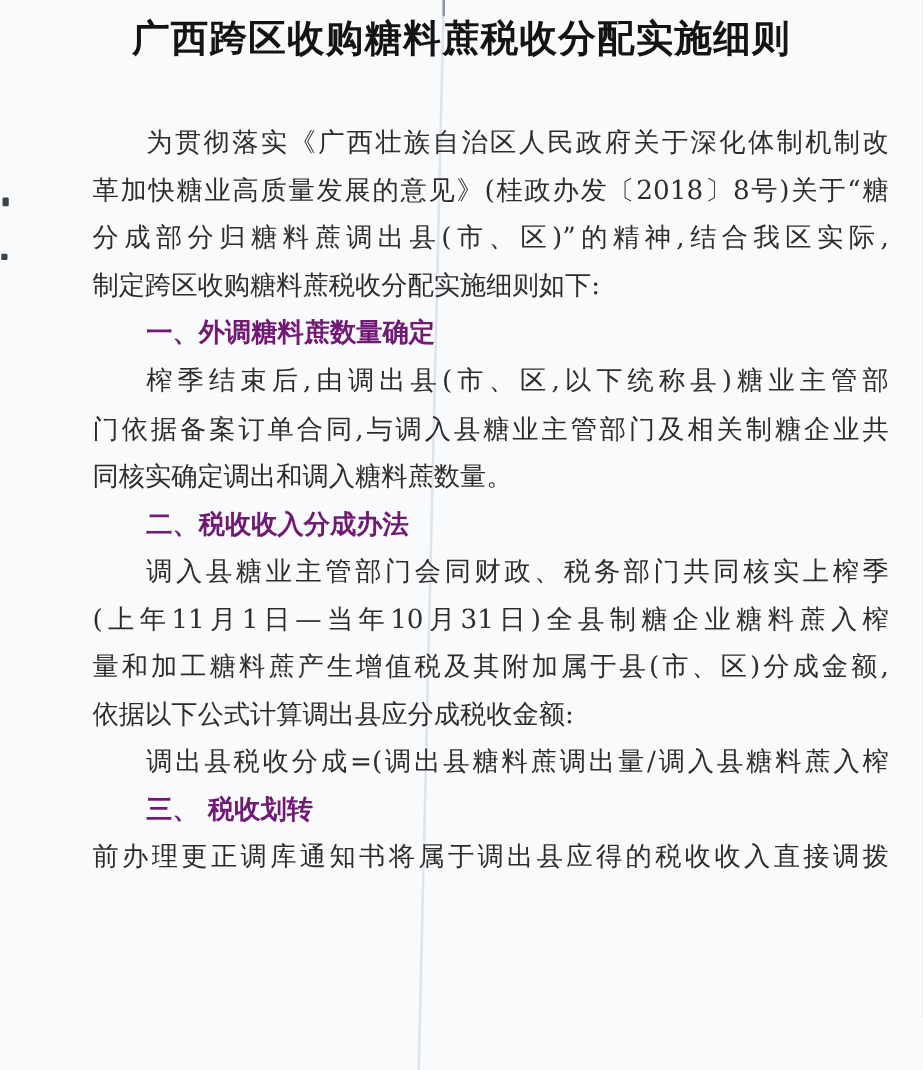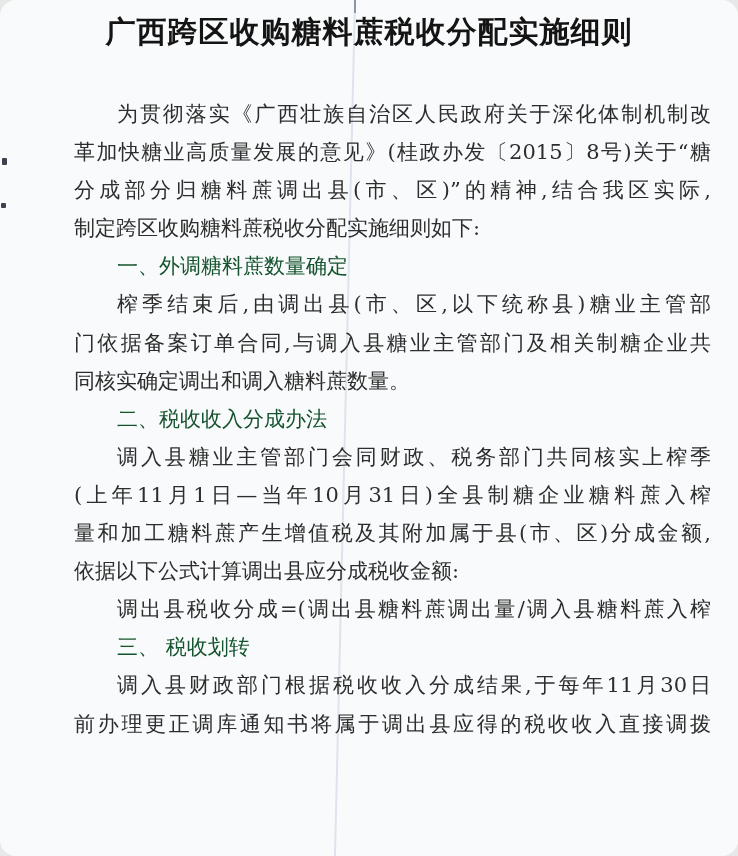--- a/index.html
+++ b/index.html
@@ -67,48 +67,47 @@
     font-size: 21px;
     color: #2d2d2d;
     text-align: justify;
     text-align-last: justify;
     font-family: "DejaVu Serif", serif;
   }
   .line.indent { padding-left: 43px; }
   .line.last { text-align-last: left; }
   .line.heading {
     font-family: "DejaVu Sans", sans-serif;
-    font-weight: 400;
-    color: #14532d;
+    font-weight: 700;
+    color: #701a75;
     text-align-last: left;
   }
 </style>
 </head>
 <body>
 
-<div class="page" style="background: rgb(249, 250, 251); border-radius: 16px;">
+<div class="page" style="background: rgb(249, 250, 251);">
   <div class="fold-line" style="background: rgb(221, 228, 238);"></div>
   <div class="fold-line-top" style="background: rgb(140, 150, 168);"></div>
   <div class="scan-artifact artifact-1" style="background: rgb(60, 67, 78);"></div>
   <div class="scan-artifact artifact-2" style="background: rgb(60, 67, 78);"></div>
 
   <div class="title">广西跨区收购糖料蔗税收分配实施细则</div>
 
   <div class="textblock">
       <div class="line body indent">为贯彻落实《广西壮族自治区人民政府关于深化体制机制改</div>
-      <div class="line body">革加快糖业高质量发展的意见》(桂政办发〔2015〕8号)关于“糖</div>
+      <div class="line body">革加快糖业高质量发展的意见》(桂政办发〔2018〕8号)关于“糖</div>
       <div class="line body">分成部分归糖料蔗调出县(市、区)”的精神,结合我区实际,</div>
       <div class="line body last">制定跨区收购糖料蔗税收分配实施细则如下:</div>
       <div class="line heading indent last">一、外调糖料蔗数量确定</div>
       <div class="line body indent">榨季结束后,由调出县(市、区,以下统称县)糖业主管部</div>
       <div class="line body">门依据备案订单合同,与调入县糖业主管部门及相关制糖企业共</div>
       <div class="line body last">同核实确定调出和调入糖料蔗数量。</div>
       <div class="line heading indent last">二、税收收入分成办法</div>
       <div class="line body indent">调入县糖业主管部门会同财政、税务部门共同核实上榨季</div>
       <div class="line body">(上年11月1日—当年10月31日)全县制糖企业糖料蔗入榨</div>
       <div class="line body">量和加工糖料蔗产生增值税及其附加属于县(市、区)分成金额,</div>
       <div class="line body last">依据以下公式计算调出县应分成税收金额:</div>
       <div class="line body indent">调出县税收分成=(调出县糖料蔗调出量/调入县糖料蔗入榨</div>
       <div class="line heading indent last">三、 税收划转</div>
-      <div class="line body indent">调入县财政部门根据税收收入分成结果,于每年11月30日</div>
       <div class="line body">前办理更正调库通知书将属于调出县应得的税收收入直接调拨</div>
     </div>
 </div>
 
 </body></html>

